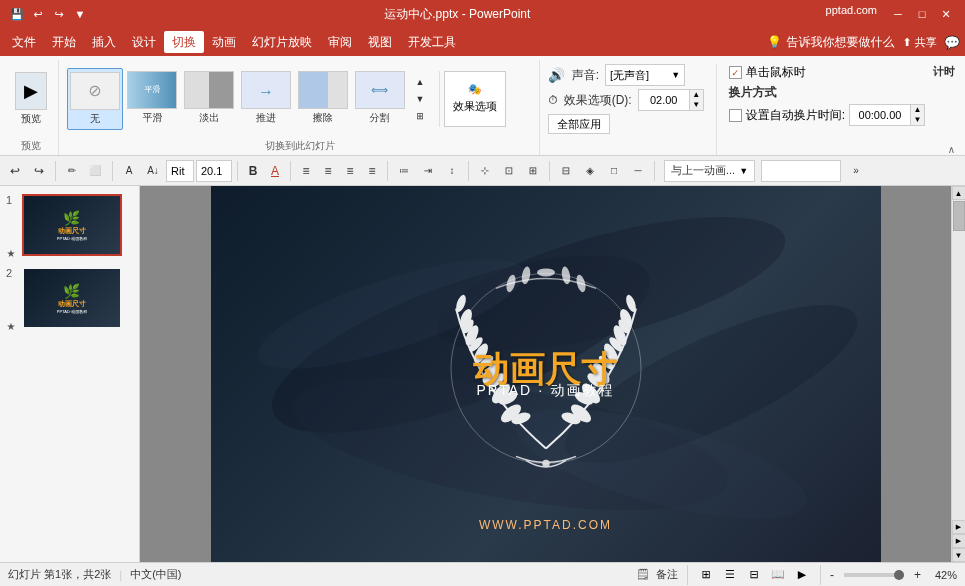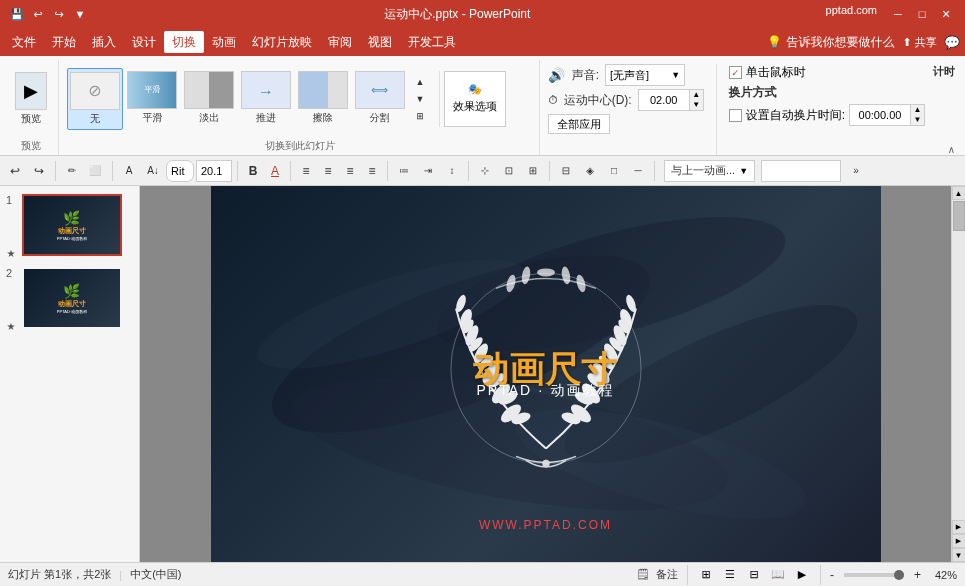--- a/index.html
+++ b/index.html
@@ -275,21 +275,21 @@
       font-size: 14px;
       text-align: center;
       white-space: nowrap;
       letter-spacing: 2px;
     }
     .slide-url {
       position: absolute;
       bottom: 52px;
       left: 50%;
       transform: translateX(-50%);
-      color: #ef4444;
+      color: #fdba74;
       font-size: 12px;
       letter-spacing: 2px;
     }
 
     
     .status-bar {
       height: 24px;
       background: #f0f0f0;
       border-top: 1px solid #d0d0d0;
       display: flex;
@@ -470,21 +470,21 @@
         <div class="ribbon-row">
           <span style="font-size:14px;">🔊</span>
           <span class="ribbon-label">声音:</span>
           <div class="dropdown-select">
             <span>[无声音]</span>
             <span style="margin-left:auto;font-size:9px;">▼</span>
           </div>
         </div>
         <div class="ribbon-row">
           <span style="font-size:12px;">⏱</span>
-          <span class="ribbon-label">运动中心(D):</span>
+          <span class="ribbon-label">效果选项(D):</span>
           <div class="ribbon-input-group">
             <input class="ribbon-input" type="text" value="02.00" style="">
             <div class="ribbon-spinner">
               <button class="spin-btn">▲</button>
               <button class="spin-btn">▼</button>
             </div>
           </div>
         </div>
         <div class="ribbon-row">
           <button style="border:1px solid #ccc;background:white;height:20px;padding:0 8px;cursor:pointer;font-size:11px;">全部应用</button>
@@ -522,21 +522,21 @@
 
 <div class="toolbar">
   <button class="tb-btn">↩</button>
   <button class="tb-btn">↪</button>
   <div class="tb-separator"></div>
   <button class="tb-btn" style="font-size:10px;">✏</button>
   <button class="tb-btn" style="font-size:10px;">⬜</button>
   <div class="tb-separator"></div>
   <button class="tb-btn" style="font-size:10px;">A</button>
   <button class="tb-btn" style="font-size:10px;">A↓</button>
-  <div class="tb-font-box" style="cursor:pointer;border-radius:7px;">Rit</div>
+  <div class="tb-font-box" style="cursor:pointer;">Rit</div>
   <div class="tb-fontsize-box" style="cursor:pointer;">20.1</div>
   <div class="tb-separator"></div>
   <button class="tb-format-btn tb-bold">B</button>
   <button class="tb-format-btn tb-text-color">
     <span style="text-decoration:underline;text-decoration-color:#c0392b;">A</span>
   </button>
   <div class="tb-separator"></div>
   <button class="tb-format-btn">≡</button>
   <button class="tb-format-btn">≡</button>
   <button class="tb-format-btn">≡</button>

